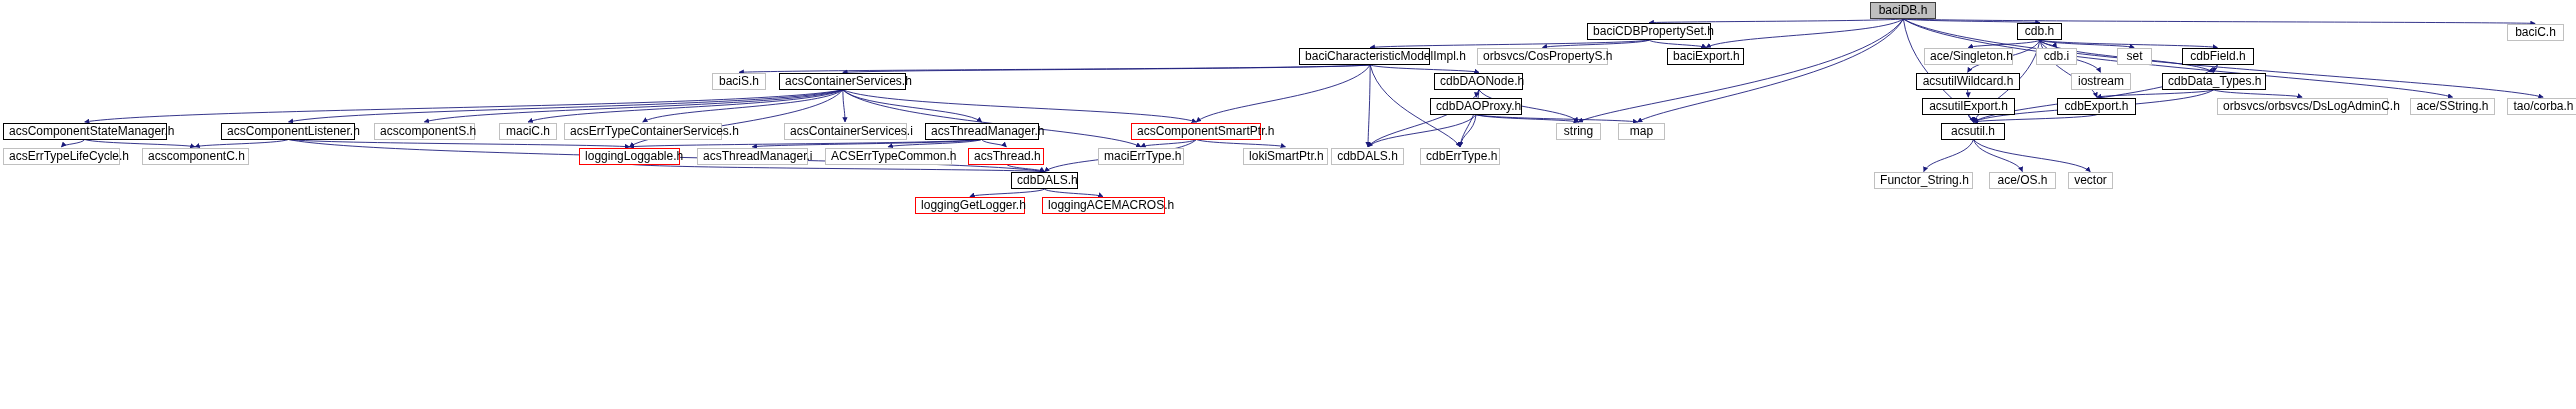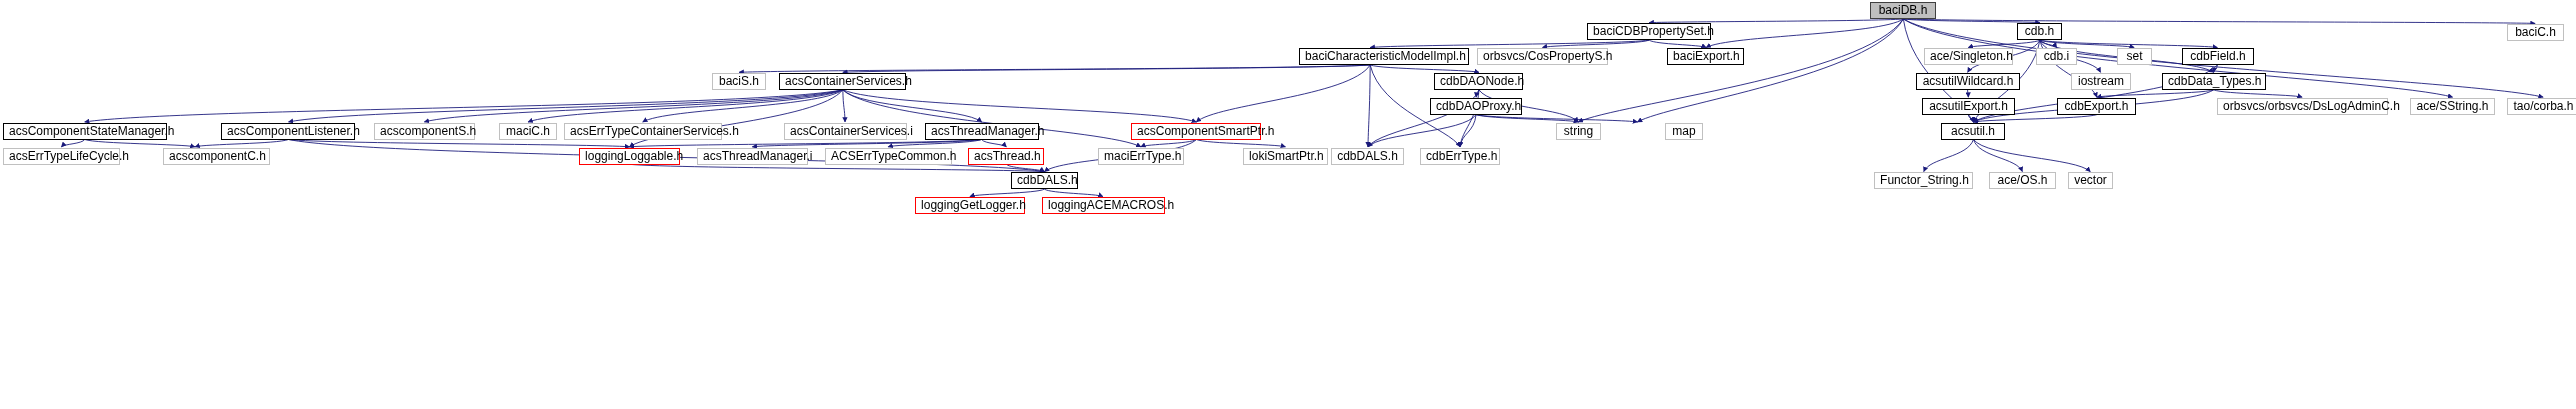--- a/index.html
+++ b/index.html
@@ -132,21 +132,21 @@
         <path d="M 2702 191 C 2693.84 215.75 2642.16 215.75 2634 235" marker-end="url(#arrow)"></path>
         <path d="M 2702 191 C 2710.04 215.75 2760.96 215.75 2769 235" marker-end="url(#arrow)"></path>
         <path d="M 2702 191 C 2721.2 215.75 2842.8 215.75 2862 235" marker-end="url(#arrow)"></path>
       </g>
   </svg>
   <div id="node-layer">
       <div class="node root" style="left: 1870px; top: 2.2px; width: 66px;">baciDB.h</div>
       <div class="node " style="left: 2507px; top: 24px; width: 57px;">baciC.h</div>
       <div class="node hdr" style="left: 1587px; top: 23.4px; width: 124px;">baciCDBPropertySet.h</div>
       <div class="node hdr" style="left: 2017px; top: 23.4px; width: 45px;">cdb.h</div>
-      <div class="node hdr" style="left: 1299px; top: 48px; width: 170px;">baciCharacteristicModelImpl.h</div>
+      <div class="node hdr" style="left: 1299px; top: 48px; width: 131px;">baciCharacteristicModelImpl.h</div>
       <div class="node " style="left: 1477px; top: 48px; width: 131px;">orbsvcs/CosPropertyS.h</div>
       <div class="node hdr" style="left: 1667px; top: 48px; width: 77px;">baciExport.h</div>
       <div class="node " style="left: 1924px; top: 48px; width: 89px;">ace/Singleton.h</div>
       <div class="node " style="left: 2036px; top: 48px; width: 41px;">cdb.i</div>
       <div class="node " style="left: 2117px; top: 48px; width: 35px;">set</div>
       <div class="node hdr" style="left: 2182px; top: 48px; width: 72px;">cdbField.h</div>
       <div class="node " style="left: 712px; top: 73px; width: 54px;">baciS.h</div>
       <div class="node hdr" style="left: 779px; top: 73px; width: 127px;">acsContainerServices.h</div>
       <div class="node hdr" style="left: 1434px; top: 73px; width: 89px;">cdbDAONode.h</div>
       <div class="node hdr" style="left: 1916px; top: 73px; width: 104px;">acsutilWildcard.h</div>
@@ -160,24 +160,24 @@
       <div class="node " style="left: 2507px; top: 98px; width: 73px;">tao/corba.h</div>
       <div class="node hdr" style="left: 2.9px; top: 123px; width: 164px;">acsComponentStateManager.h</div>
       <div class="node hdr" style="left: 221px; top: 123px; width: 134px;">acsComponentListener.h</div>
       <div class="node " style="left: 374px; top: 123px; width: 101px;">acscomponentS.h</div>
       <div class="node " style="left: 499px; top: 123px; width: 58px;">maciC.h</div>
       <div class="node " style="left: 564px; top: 123px; width: 158px;">acsErrTypeContainerServices.h</div>
       <div class="node " style="left: 784px; top: 123px; width: 123px;">acsContainerServices.i</div>
       <div class="node hdr" style="left: 925px; top: 123px; width: 114px;">acsThreadManager.h</div>
       <div class="node red" style="left: 1131px; top: 123px; width: 130px;">acsComponentSmartPtr.h</div>
       <div class="node " style="left: 1556px; top: 123px; width: 45px;">string</div>
-      <div class="node " style="left: 1665px; top: 123px; width: 38px;">map</div>
+      <div class="node " style="left: 1618px; top: 123px; width: 47px;">map</div>
       <div class="node hdr" style="left: 1941px; top: 123px; width: 64px;">acsutil.h</div>
       <div class="node " style="left: 2.9px; top: 148px; width: 117px;">acsErrTypeLifeCycle.h</div>
-      <div class="node " style="left: 142px; top: 148px; width: 107px; margin-left: 21px;">acscomponentC.h</div>
+      <div class="node " style="left: 142px; top: 148px; width: 107px;">acscomponentC.h</div>
       <div class="node red" style="left: 579px; top: 148px; width: 101px;">loggingLoggable.h</div>
       <div class="node " style="left: 697px; top: 148px; width: 111px;">acsThreadManager.i</div>
       <div class="node " style="left: 825px; top: 148px; width: 127px;">ACSErrTypeCommon.h</div>
       <div class="node red" style="left: 968px; top: 148px; width: 76px;">acsThread.h</div>
       <div class="node " style="left: 1098px; top: 148px; width: 86px;">maciErrType.h</div>
       <div class="node " style="left: 1243px; top: 148px; width: 85px;">lokiSmartPtr.h</div>
       <div class="node " style="left: 1331px; top: 148px; width: 73px;">cdbDALS.h</div>
       <div class="node " style="left: 1420px; top: 148px; width: 80px;">cdbErrType.h</div>
       <div class="node hdr" style="left: 1011px; top: 172px; width: 67px;">cdbDALS.h</div>
       <div class="node " style="left: 1874px; top: 172px; width: 99px;">Functor_String.h</div>

